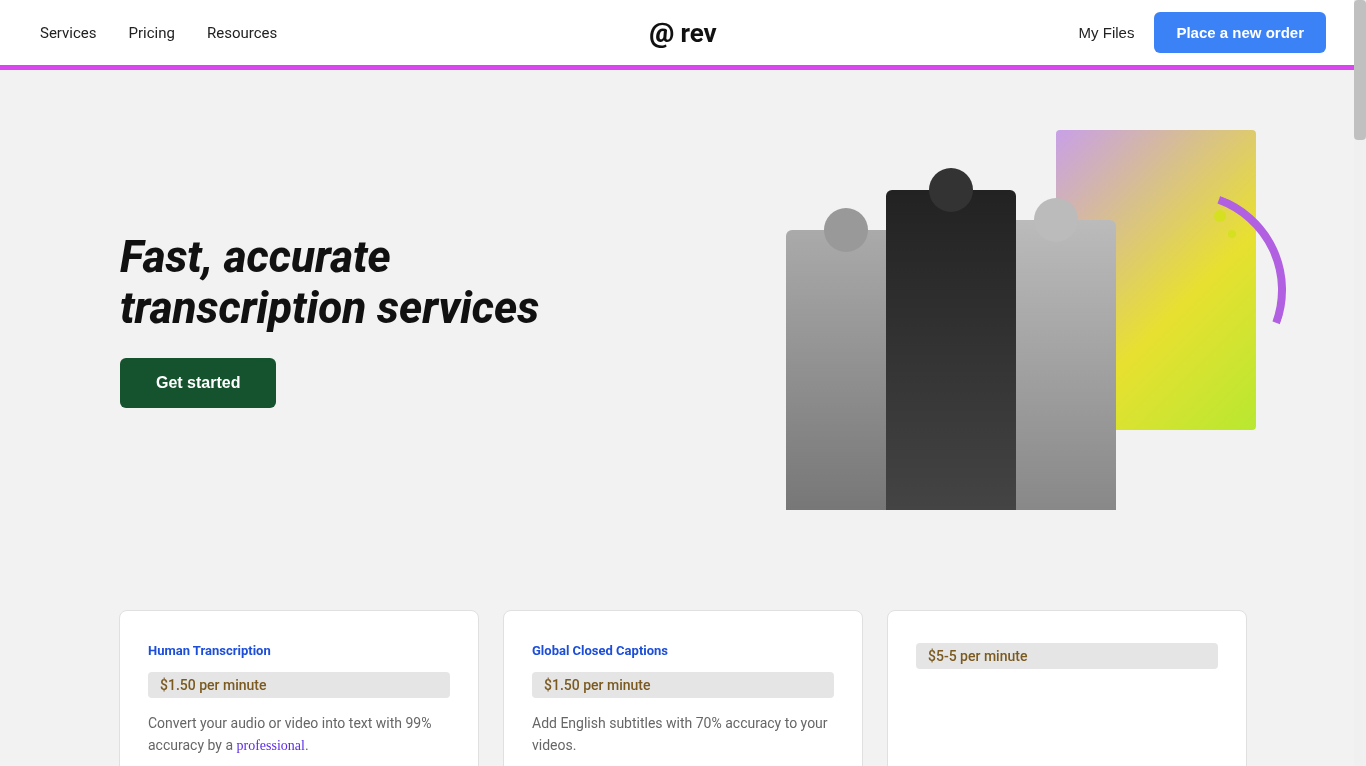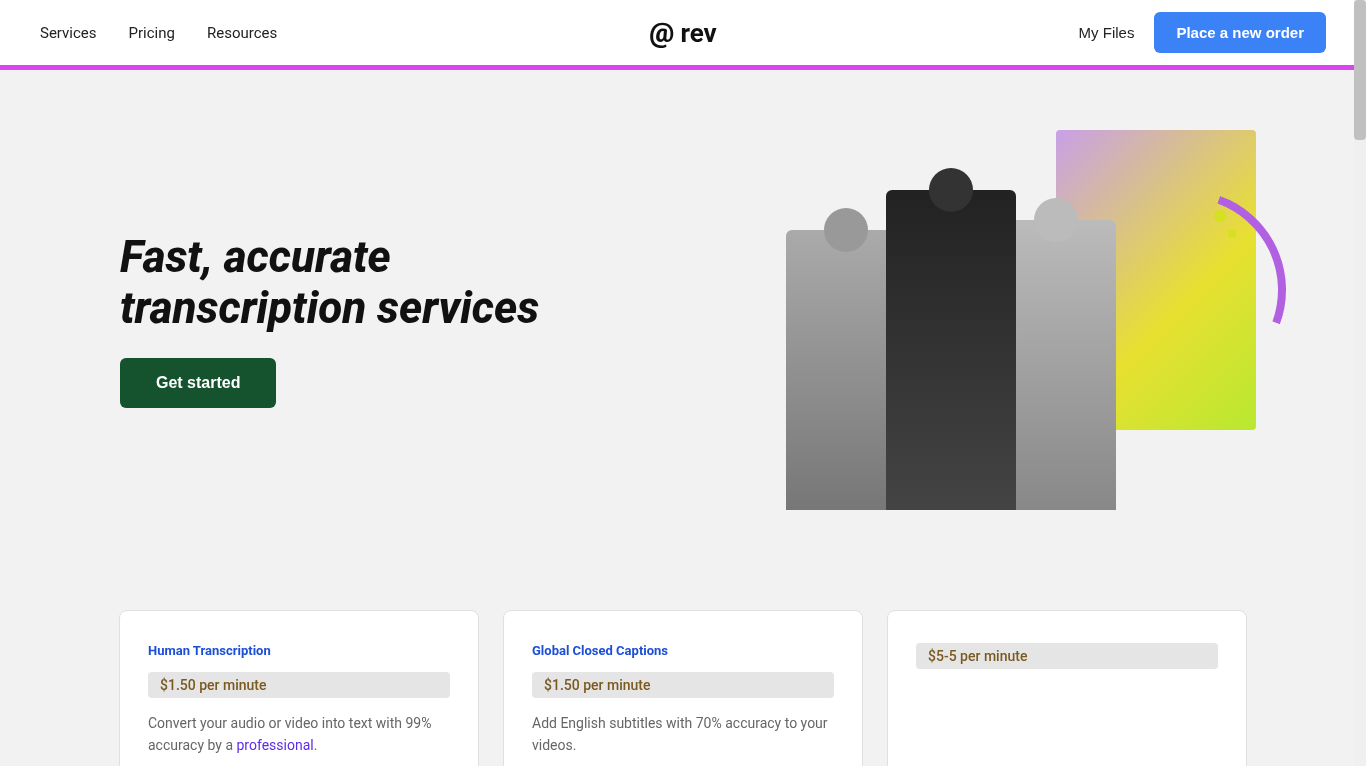--- a/index.html
+++ b/index.html
@@ -162,21 +162,21 @@
     .card-price-badge {
       display: inline-block;
       background: #e5e5e5;
       color: #7a5a20;
       border-radius: 4px;
       padding: 5px 12px;
       font-size: 14px;
       font-weight: 500;
     }
     .card-desc { font-size: 14px; color: #666; line-height: 1.6; flex: 1; }
-    .card-desc a { color: #5b2be7; text-decoration: none; }
+    .card-desc a { color: #5b2be7; text-decoration: none; font-family: Liberation Serif, serif; }
 
     
     .scrollbar-track {
       position: fixed;
       right: 0;
       top: 0;
       width: 12px;
       height: 766px;
       background: #f0f0f0;
     }

